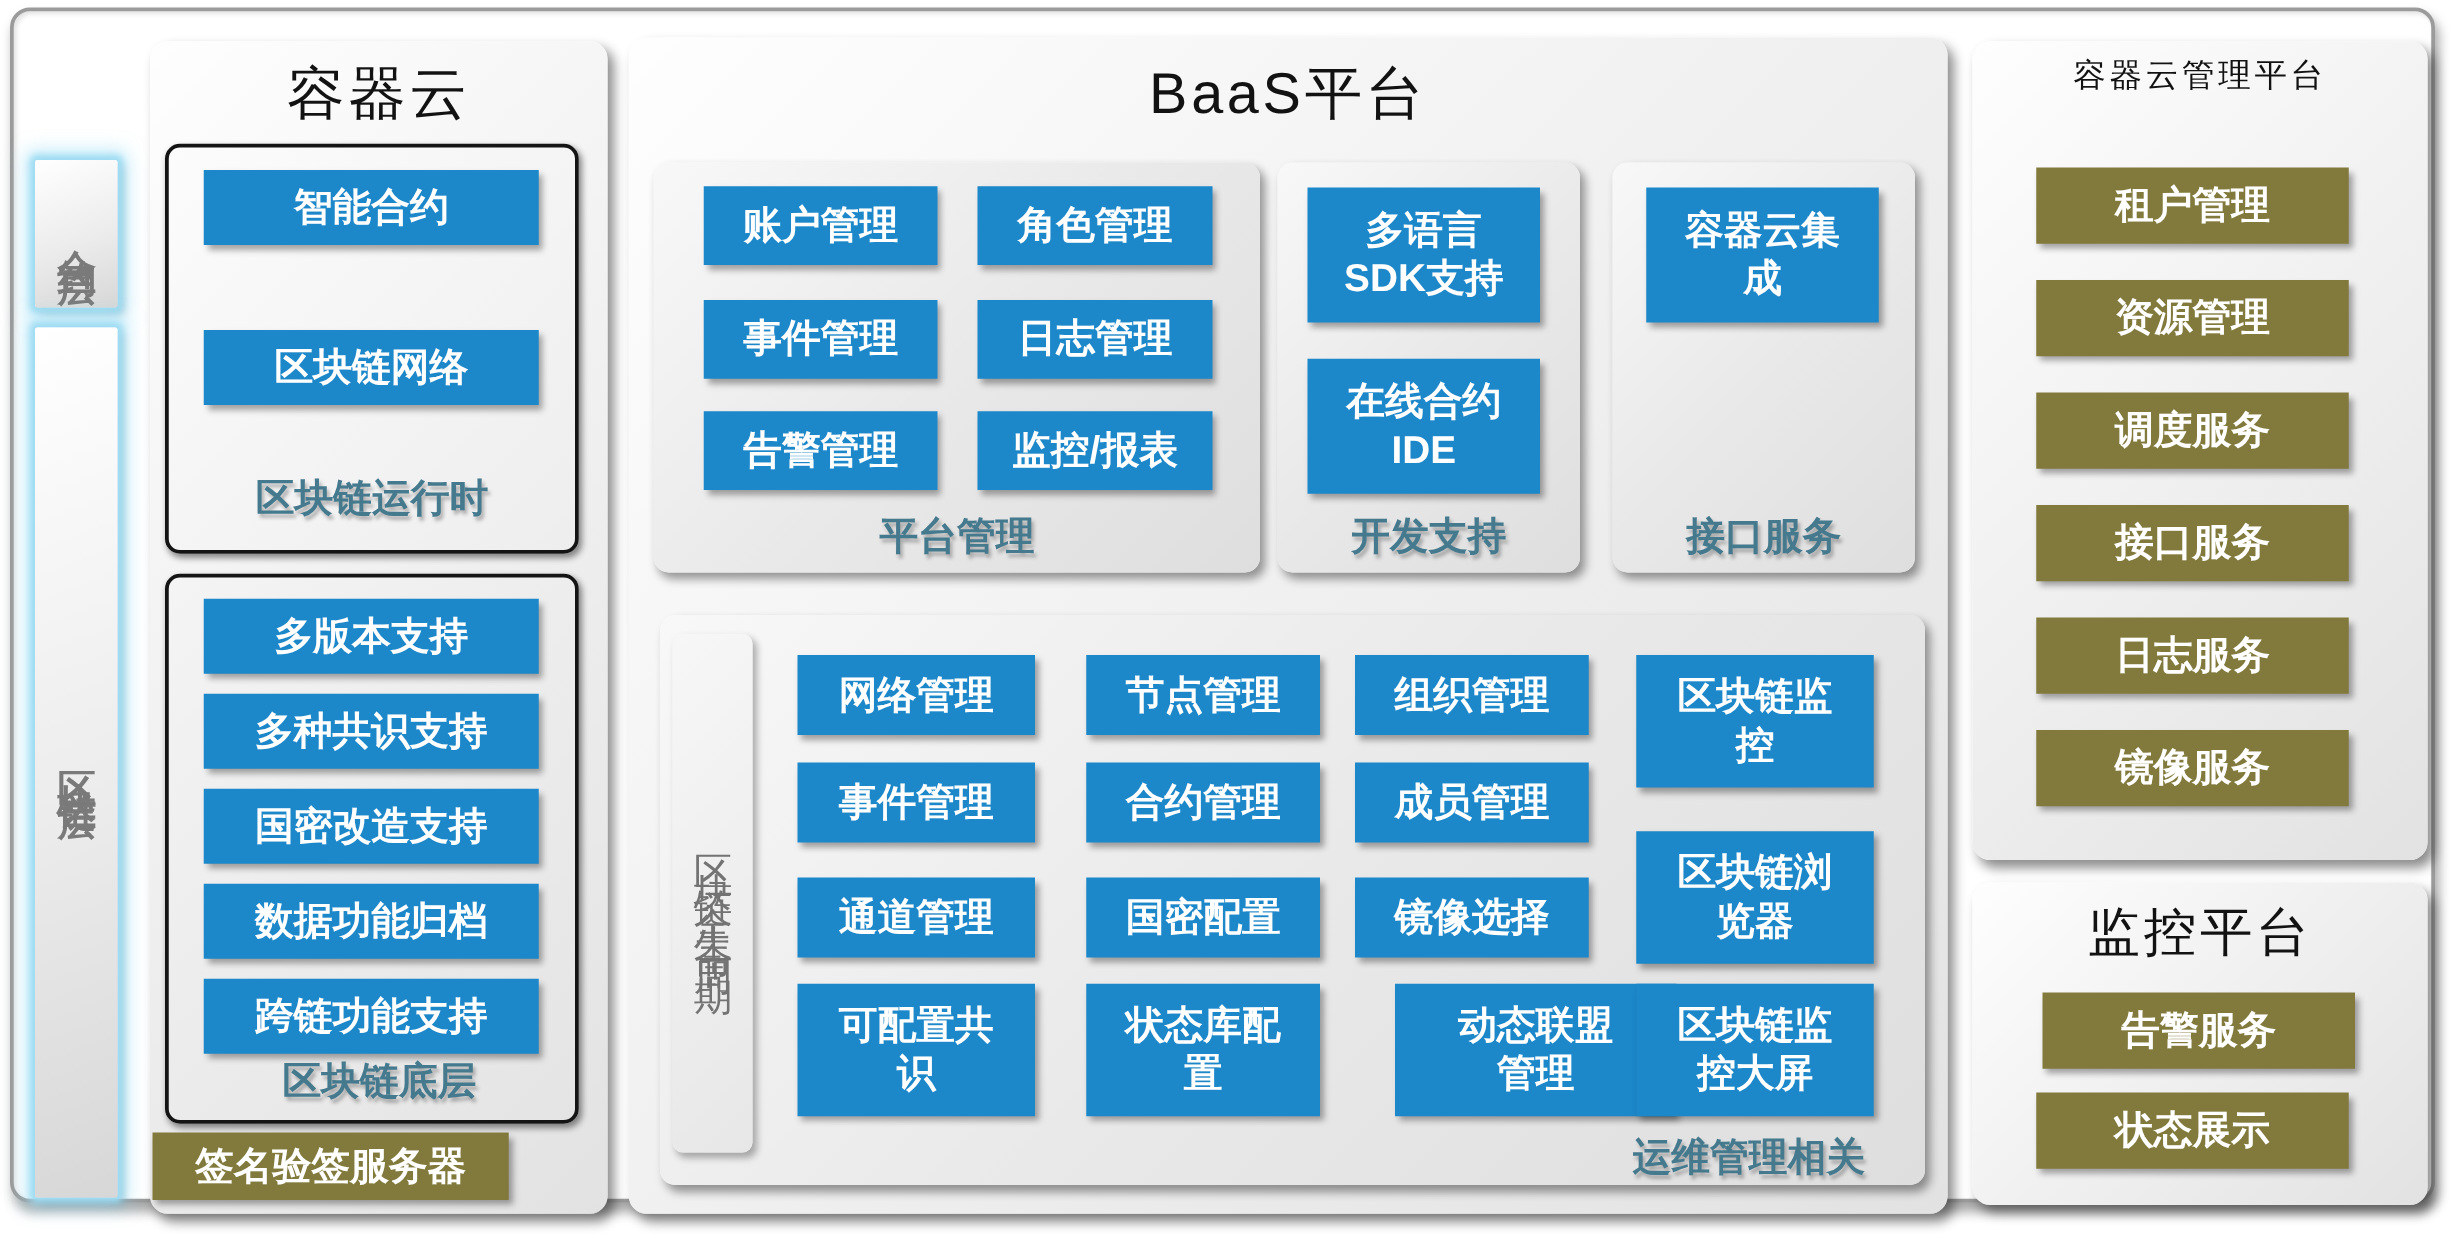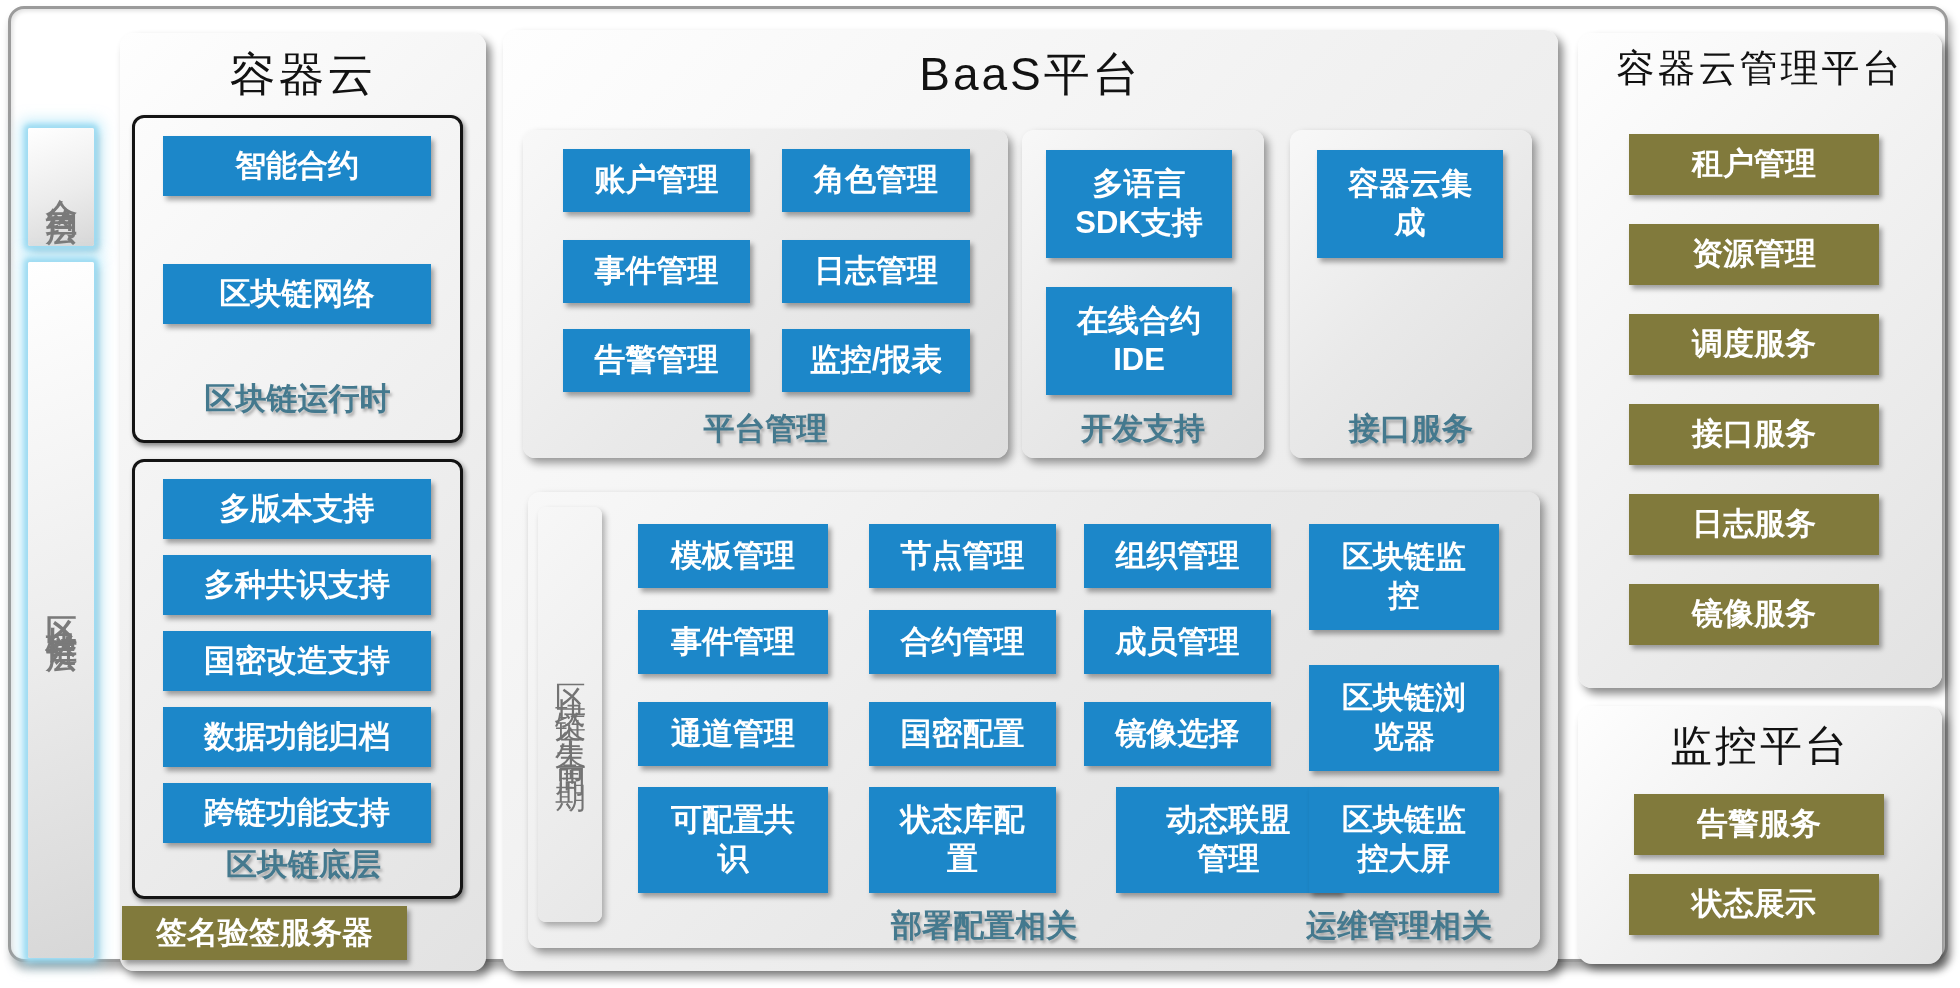--- a/index.html
+++ b/index.html
@@ -118,21 +118,21 @@
     <div class="btn btn-blue" style="left:27px;top:20px;width:186px;height:108px;">容器云集
 成</div>
     <div class="sub-label" style="left:0;right:0;bottom:8px;">接口服务</div>
   </div>
 
   <div class="subpanel" style="left:25px;top:462px;width:1012px;height:456px;">
     <div class="v-strip" style="left:10px;top:15px;width:64px;height:415px;">
       <span>区块链全生命周期</span>
     </div>
 
-    <div class="btn btn-blue" style="left:110px;top:32px;width:190px;height:64px;">模板管理</div>
+    <div class="btn btn-blue" style="left:110px;top:32px;width:190px;height:64px;">网络管理</div>
     <div class="btn btn-blue" style="left:110px;top:118px;width:190px;height:64px;">事件管理</div>
     <div class="btn btn-blue" style="left:110px;top:210px;width:190px;height:64px;">通道管理</div>
     <div class="btn btn-blue" style="left:110px;top:295px;width:190px;height:106px;">可配置共
 识</div>
 
     <div class="btn btn-blue" style="left:341px;top:32px;width:187px;height:64px;">节点管理</div>
     <div class="btn btn-blue" style="left:341px;top:118px;width:187px;height:64px;">合约管理</div>
     <div class="btn btn-blue" style="left:341px;top:210px;width:187px;height:64px;">国密配置</div>
     <div class="btn btn-blue" style="left:341px;top:295px;width:187px;height:106px;">状态库配
 置</div>
@@ -143,27 +143,26 @@
     <div class="btn btn-blue" style="left:588px;top:295px;width:225px;height:106px;">动态联盟
 管理</div>
 
     <div class="btn btn-blue" style="left:781px;top:32px;width:190px;height:106px;">区块链监
 控</div>
     <div class="btn btn-blue" style="left:781px;top:173px;width:190px;height:106px;">区块链浏
 览器</div>
     <div class="btn btn-blue" style="left:781px;top:295px;width:190px;height:106px;">区块链监
 控大屏</div>
 
-    <div class="sub-label" style="left:341px;top:413px;width:230px;">部署配置相关</div>
     <div class="sub-label" style="left:756px;top:413px;width:230px;">运维管理相关</div>
   </div>
 </div>
 
 <div class="panel" style="left:1578px;top:33px;width:364px;height:655px;">
-  <div class="panel-title" style="top:10px;font-size:38px;">容器云管理平台</div>
+  <div class="panel-title" style="top:10px;font-size:26px;">容器云管理平台</div>
   <div class="btn btn-olive" style="left:51px;top:101px;width:250px;height:61px;">租户管理</div>
   <div class="btn btn-olive" style="left:51px;top:191px;width:250px;height:61px;">资源管理</div>
   <div class="btn btn-olive" style="left:51px;top:281px;width:250px;height:61px;">调度服务</div>
   <div class="btn btn-olive" style="left:51px;top:371px;width:250px;height:61px;">接口服务</div>
   <div class="btn btn-olive" style="left:51px;top:461px;width:250px;height:61px;">日志服务</div>
   <div class="btn btn-olive" style="left:51px;top:551px;width:250px;height:61px;">镜像服务</div>
 </div>
 
 <div class="panel" style="left:1578px;top:706px;width:364px;height:258px;">
   <div class="panel-title" style="top:12px;font-size:42px;">监控平台</div>

